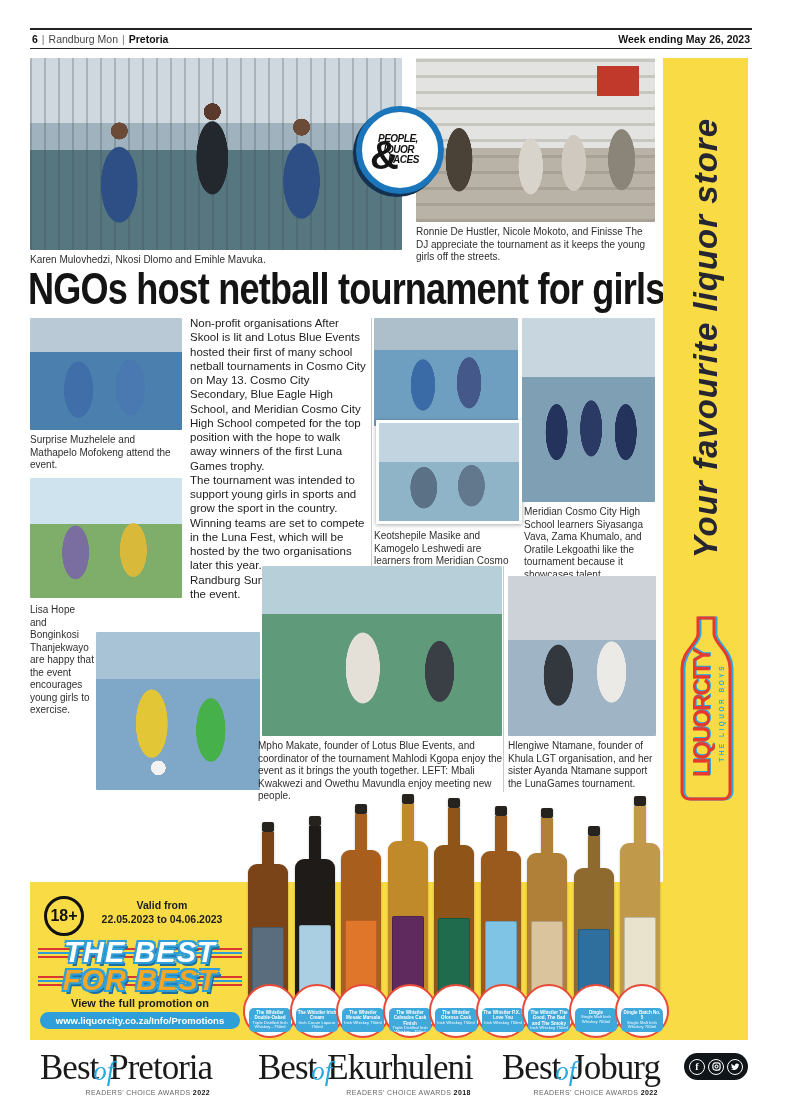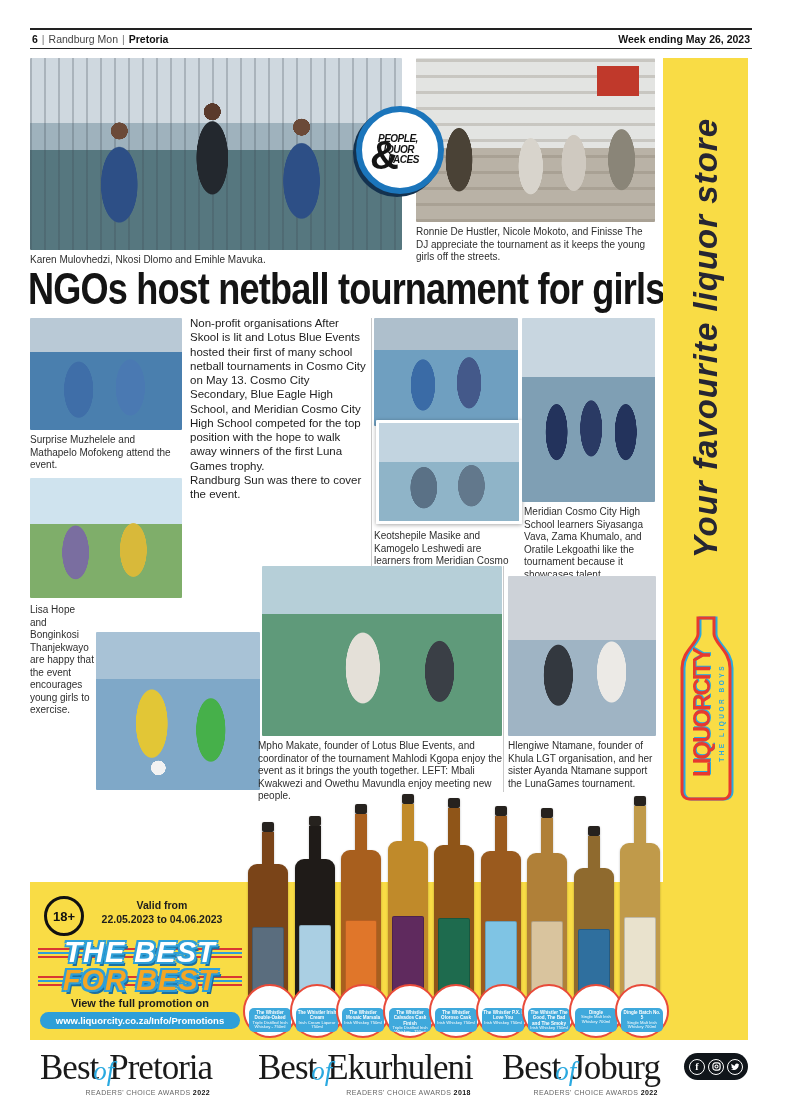--- a/index.html
+++ b/index.html
@@ -97,21 +97,21 @@
   .lc-logo svg{position:absolute;left:0;top:0;}
   .lc-inner{position:absolute;left:10px;top:26px;width:54px;height:150px;display:flex;flex-direction:row;align-items:center;justify-content:center;gap:2px;}
   .lc-title{font-size:24px;font-weight:bold;color:var(--brand_red,#e8392e);letter-spacing:-2px;
             text-shadow:1px 1px 0 var(--brand_blue,#2aa9e0);}
   .lc-sub{font-size:6.5px;font-weight:bold;color:var(--brand_blue,#2aa9e0);letter-spacing:2.5px;}
 
   .bottom-panel{left:30px;top:882px;width:718px;height:158px;}
 
   
   .age{left:44px;top:896px;width:34px;height:34px;border-radius:50%;border:3px solid #111;
-       display:flex;align-items:center;justify-content:center;font-size:13px;font-weight:bold;color:#111;background:transparent;}
+       display:flex;align-items:center;justify-content:center;font-size:16px;font-weight:bold;color:#111;background:transparent;}
   .valid{left:86px;top:898px;width:152px;text-align:center;font-weight:bold;color:#1d1d1d;font-size:10.5px;line-height:1.35;}
   .stripes{left:38px;width:204px;height:10px;background:repeating-linear-gradient(180deg,#d93832 0 2px,transparent 2px 4px,#2e9fd8 4px 6px,transparent 6px 8px,#d93832 8px 10px);}
   .slogan{left:38px;width:204px;text-align:center;font-weight:bold;font-style:italic;font-size:29px;letter-spacing:1px;line-height:1;z-index:2;}
   .slog1{color:#fff;text-shadow:-2px -2px 0 #2e9fd8,2px -2px 0 #2e9fd8,-2px 2px 0 #2e9fd8,2px 2px 0 #2e9fd8,3px 4px 0 #1c6fa0;}
   .slog2{color:#f5a623;text-shadow:-2px -2px 0 #2e9fd8,2px -2px 0 #2e9fd8,-2px 2px 0 #2e9fd8,2px 2px 0 #2e9fd8,3px 4px 0 #1c6fa0;}
   .viewtext{left:38px;top:997px;width:204px;text-align:center;font-weight:bold;font-size:11px;color:#1d1d1d;}
   .urlpill{left:40px;top:1012px;width:200px;height:17px;background:#2e9fd8;border-radius:9px;color:#fff;
            display:flex;align-items:center;justify-content:center;font-size:9.5px;font-weight:bold;}
 
   
@@ -171,20 +171,21 @@
   <span class="ln" style="padding-left:10px">FACES</span>
 </div>
 
 <div class="abs headline">NGOs host netball tournament for girls</div>
 
 <div class="ph p-surprise" style="left:30px;top:318px;width:152px;height:112px"></div>
 <div class="caption" style="left:30px;top:434px;width:152px">Surprise Muzhelele and Mathapelo Mofokeng attend the event.</div>
 
 <div class="abs body-col">
   <p>Non-profit organisations After Skool is lit and Lotus Blue Events hosted their first of many school netball tournaments in Cosmo City on May 13. Cosmo City Secondary, Blue Eagle High School, and Meridian Cosmo City High School competed for the top position with the hope to walk away winners of the first Luna Games trophy.</p>
+  <p> The tournament was intended to support young girls in sports and grow the sport in the country. Winning teams are set to compete in the Luna Fest, which will be hosted by the two organisations later this year.</p>
   <p>Randburg Sun was there to cover the event.</p>
 </div>
 <div class="vrule" style="left:371px;top:318px;height:258px"></div>
 
 <div class="ph p-standing" style="left:374px;top:318px;width:144px;height:108px"></div>
 <div class="ph p-seated" style="left:376px;top:420px;width:140px;height:98px;border:3px solid #fff;box-shadow:0 1px 4px rgba(0,0,0,.35)"></div>
 <div class="caption" style="left:374px;top:530px;width:146px">Keotshepile Masike and Kamogelo Leshwedi are learners from Meridian Cosmo City High.</div>
 
 <div class="ph p-trio" style="left:522px;top:318px;width:133px;height:184px"></div>
 <div class="caption" style="left:524px;top:506px;width:131px">Meridian Cosmo City High School learners Siyasanga Vava, Zama Khumalo, and Oratile Lekgoathi like the tournament because it showcases talent.</div>

